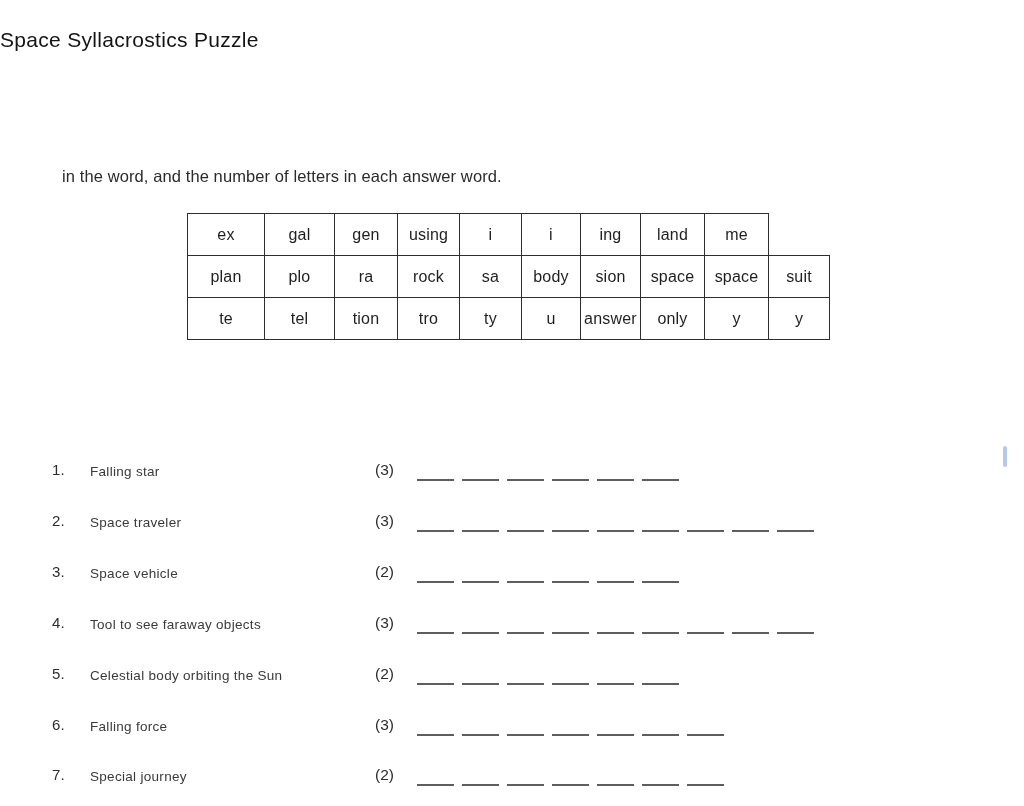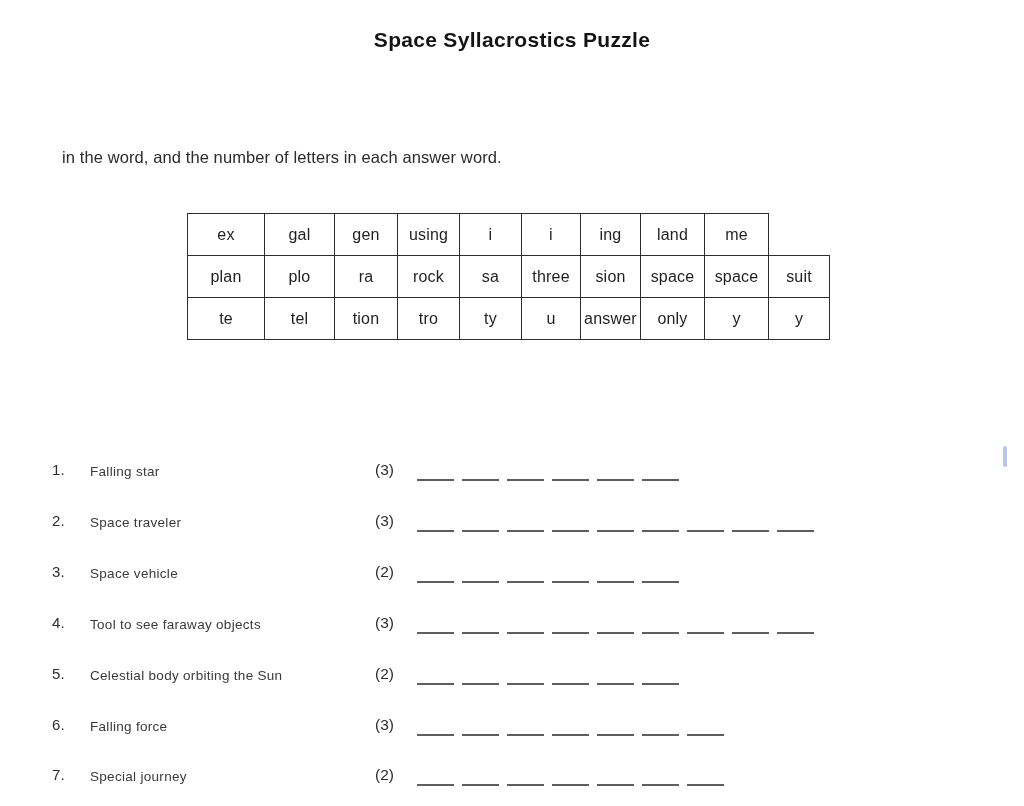--- a/index.html
+++ b/index.html
@@ -3,30 +3,30 @@
 <meta charset="utf-8">
 <style>
   html, body { margin:0; padding:0; background:#ffffff; }
   .page {
     position:relative; width:1024px; height:806px;
     background:#ffffff; overflow:hidden;
     font-family:"Liberation Sans", sans-serif;
   }
   .title {
     position:absolute; top:28px; left:0; width:100%;
-    text-align:center; font-size:21px; font-weight:bold;
+    text-align:left; font-size:21px; font-weight:normal;
     color:#141414; letter-spacing:0.3px;
   }
   .instr {
     position:absolute; left:62px; font-size:16.5px;
     color:#2b2b2b; letter-spacing:0.1px; white-space:nowrap;
   }
   .instr-0 { top:92px; }
   .instr-1 { top:140px; }
-  .instr-2 { top:148px; }
+  .instr-2 { top:167px; }
 
   table.syl {
     position:absolute; left:187px; top:213px;
     border-collapse:collapse; table-layout:fixed;
   }
   table.syl td {
     border:1.5px solid #2e2e2e; height:41px;
     text-align:center; vertical-align:middle;
     font-size:16px; color:#1f1f1f; padding:0;
     letter-spacing:0.2px;
@@ -88,21 +88,21 @@
           <td>ing</td>
           <td>land</td>
           <td>me</td>
         </tr>
         <tr>
           <td>plan</td>
           <td>plo</td>
           <td>ra</td>
           <td>rock</td>
           <td>sa</td>
-          <td>three</td>
+          <td>body</td>
           <td>sion</td>
           <td>space</td>
           <td>space</td>
           <td>suit</td>
         </tr>
         <tr>
           <td>te</td>
           <td>tel</td>
           <td>tion</td>
           <td>tro</td>

